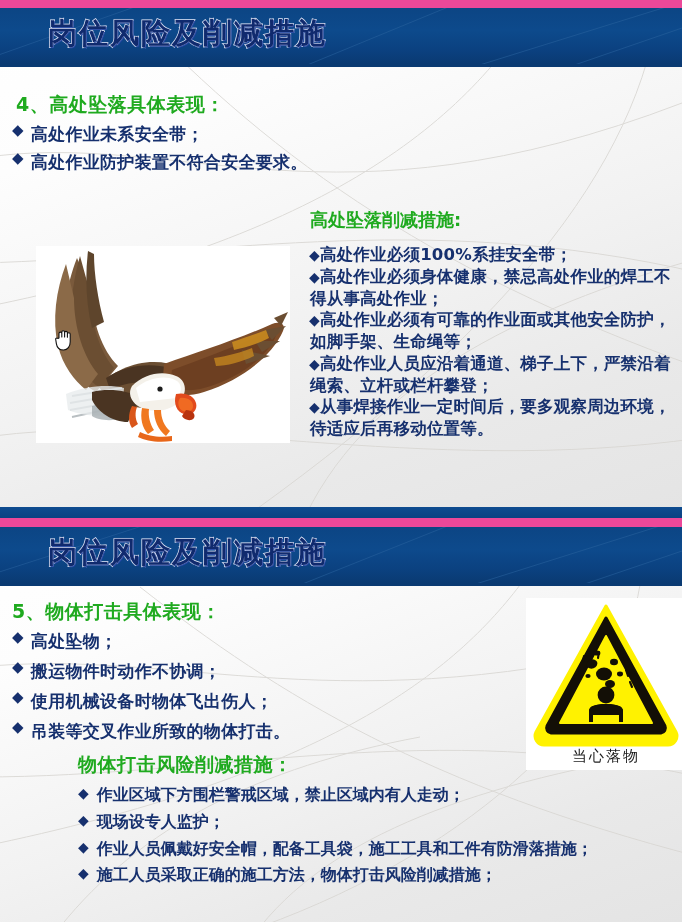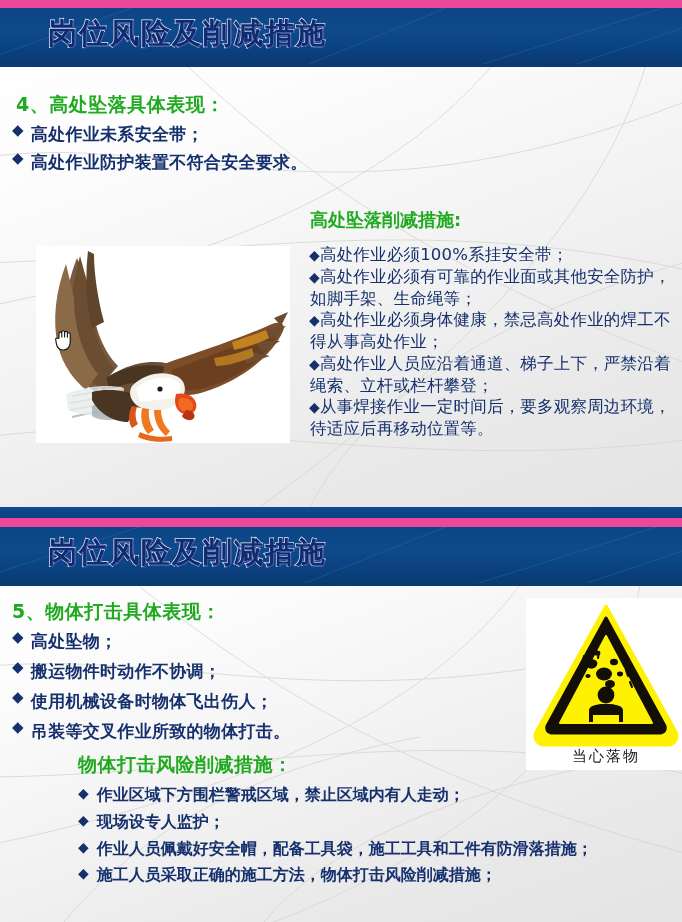--- a/index.html
+++ b/index.html
@@ -73,21 +73,21 @@
     position:absolute; left:36px; top:238px; width:254px; height:197px;
     background:#ffffff; overflow:hidden;
   }
   .eagle-frame svg { position:absolute; left:0; top:0; }
   .hand-cursor { position:absolute; left:54px; top:320px; width:22px; height:24px; }
 
   
   .s1-measures { position:absolute; left:310px; top:200px; width:362px; }
   .s1-measures .mhead { color:#1faa1f; font-weight:700; font-size:18px; margin-bottom:12px; }
   .mitem {
-    color:#16306e; font-weight:400; font-size:16.5px; line-height:1.32;
+    color:#16306e; font-weight:700; font-size:16.5px; line-height:1.32;
     letter-spacing:0.2px; text-indent:-1px;
   }
   .mitem .dia { font-size:14px; }
 
   
   .s2-head { position:absolute; left:12px; top:72px; }
   .s2-list { position:absolute; left:12px; top:103px; display:flex; flex-direction:column; gap:7px; }
 
   .warn-frame {
     position:absolute; left:526px; top:71px; width:160px; height:172px;
@@ -205,24 +205,24 @@
     <svg class="hand-cursor" viewBox="0 0 22 24">
       <path d="M5 10 V5.5 a1.4 1.4 0 0 1 2.8 0 V9 V4.2 a1.4 1.4 0 0 1 2.8 0 V9 V4.8 a1.4 1.4 0 0 1 2.8 0 V9.3 V6.2 a1.4 1.4 0 0 1 2.8 0 V14 c0 4.4-2.6 8-6.6 8 -3.6 0-6.6-2.4-7.2-6.2 L1.8 12 a1.3 1.3 0 0 1 2.1-1.5 Z" fill="#ffffff" stroke="#111111" stroke-width="1.1" stroke-linejoin="round"></path>
     </svg>
 
     <div class="s1-measures">
       <div class="mhead">高处坠落削减措施:</div>
       <div class="mitem">
         <span class="dia">◆</span><span>高处作业必须100%系挂安全带；</span>
       </div>
       <div class="mitem">
+        <span class="dia">◆</span><span>高处作业必须身体健康，禁忌高处作业的焊工不得从事高处作业；</span>
+      </div>
+      <div class="mitem">
         <span class="dia">◆</span><span>高处作业必须有可靠的作业面或其他安全防护，如脚手架、生命绳等；</span>
-      </div>
-      <div class="mitem">
-        <span class="dia">◆</span><span>高处作业必须身体健康，禁忌高处作业的焊工不得从事高处作业；</span>
       </div>
       <div class="mitem">
         <span class="dia">◆</span><span>高处作业人员应沿着通道、梯子上下，严禁沿着绳索、立杆或栏杆攀登；</span>
       </div>
       <div class="mitem">
         <span class="dia">◆</span><span>从事焊接作业一定时间后，要多观察周边环境，待适应后再移动位置等。</span>
       </div>
     </div>
 
     <div class="bottom-band"></div>

